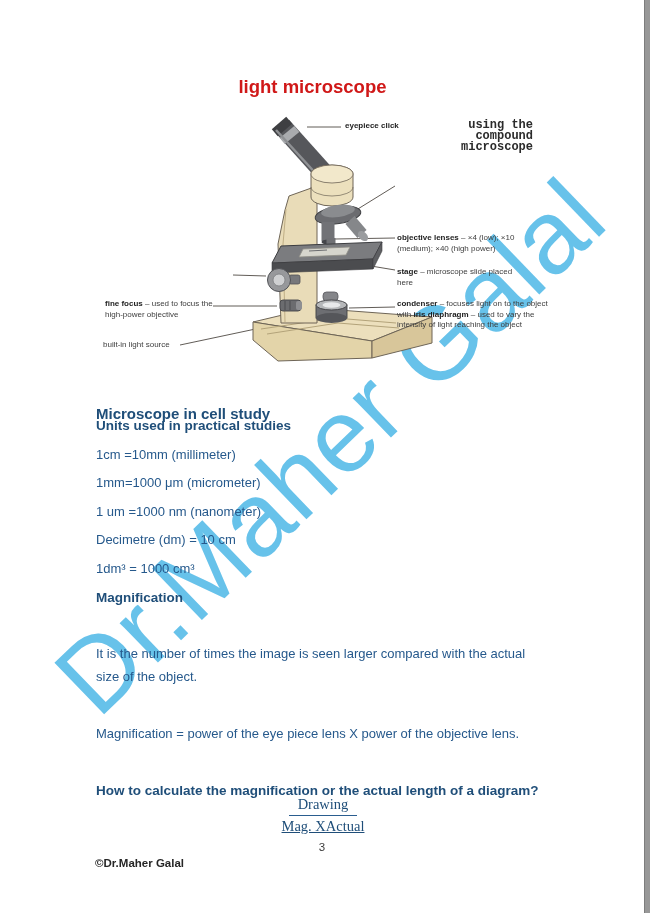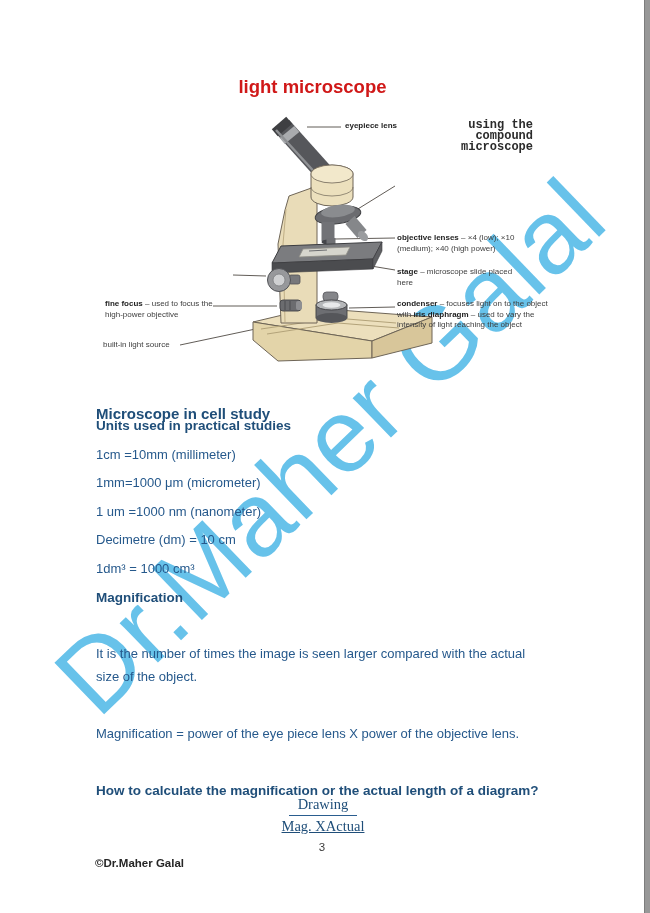--- a/index.html
+++ b/index.html
@@ -157,21 +157,21 @@
 
       <g>
         <rect x="221" y="193" width="31" height="13" fill="#6d6e72" stroke="#3f4043" stroke-width="0.9"></rect>
         <ellipse cx="236.5" cy="206" rx="15.5" ry="5" fill="#55565a"></ellipse>
         <ellipse cx="236.5" cy="193" rx="15.5" ry="5" fill="#b5b7b9" stroke="#3f4043" stroke-width="0.9"></ellipse>
         <ellipse cx="236.5" cy="193" rx="9" ry="2.8" fill="#e8e9ea"></ellipse>
       </g>
     </svg>
 
     <div class="dlabel" style="left:250px;top:9px;width:90px;">
-      <b>eyepiece lens</b>
+      <b>eyepiece click</b>
     </div>
 
     <div class="corner-caption">
       <div>using the</div>
       <div>compound</div>
       <div>microscope</div>
     </div>
 
 
     <div class="dlabel" style="left:302px;top:121px;width:154px;">

